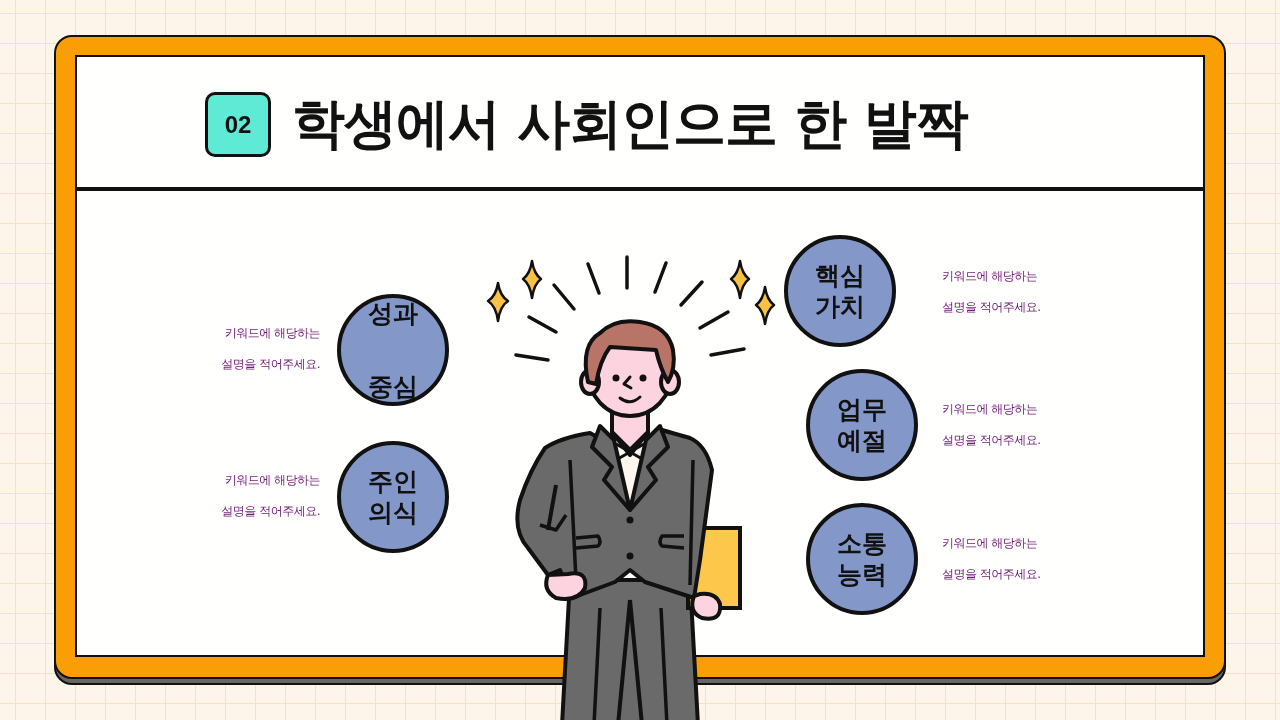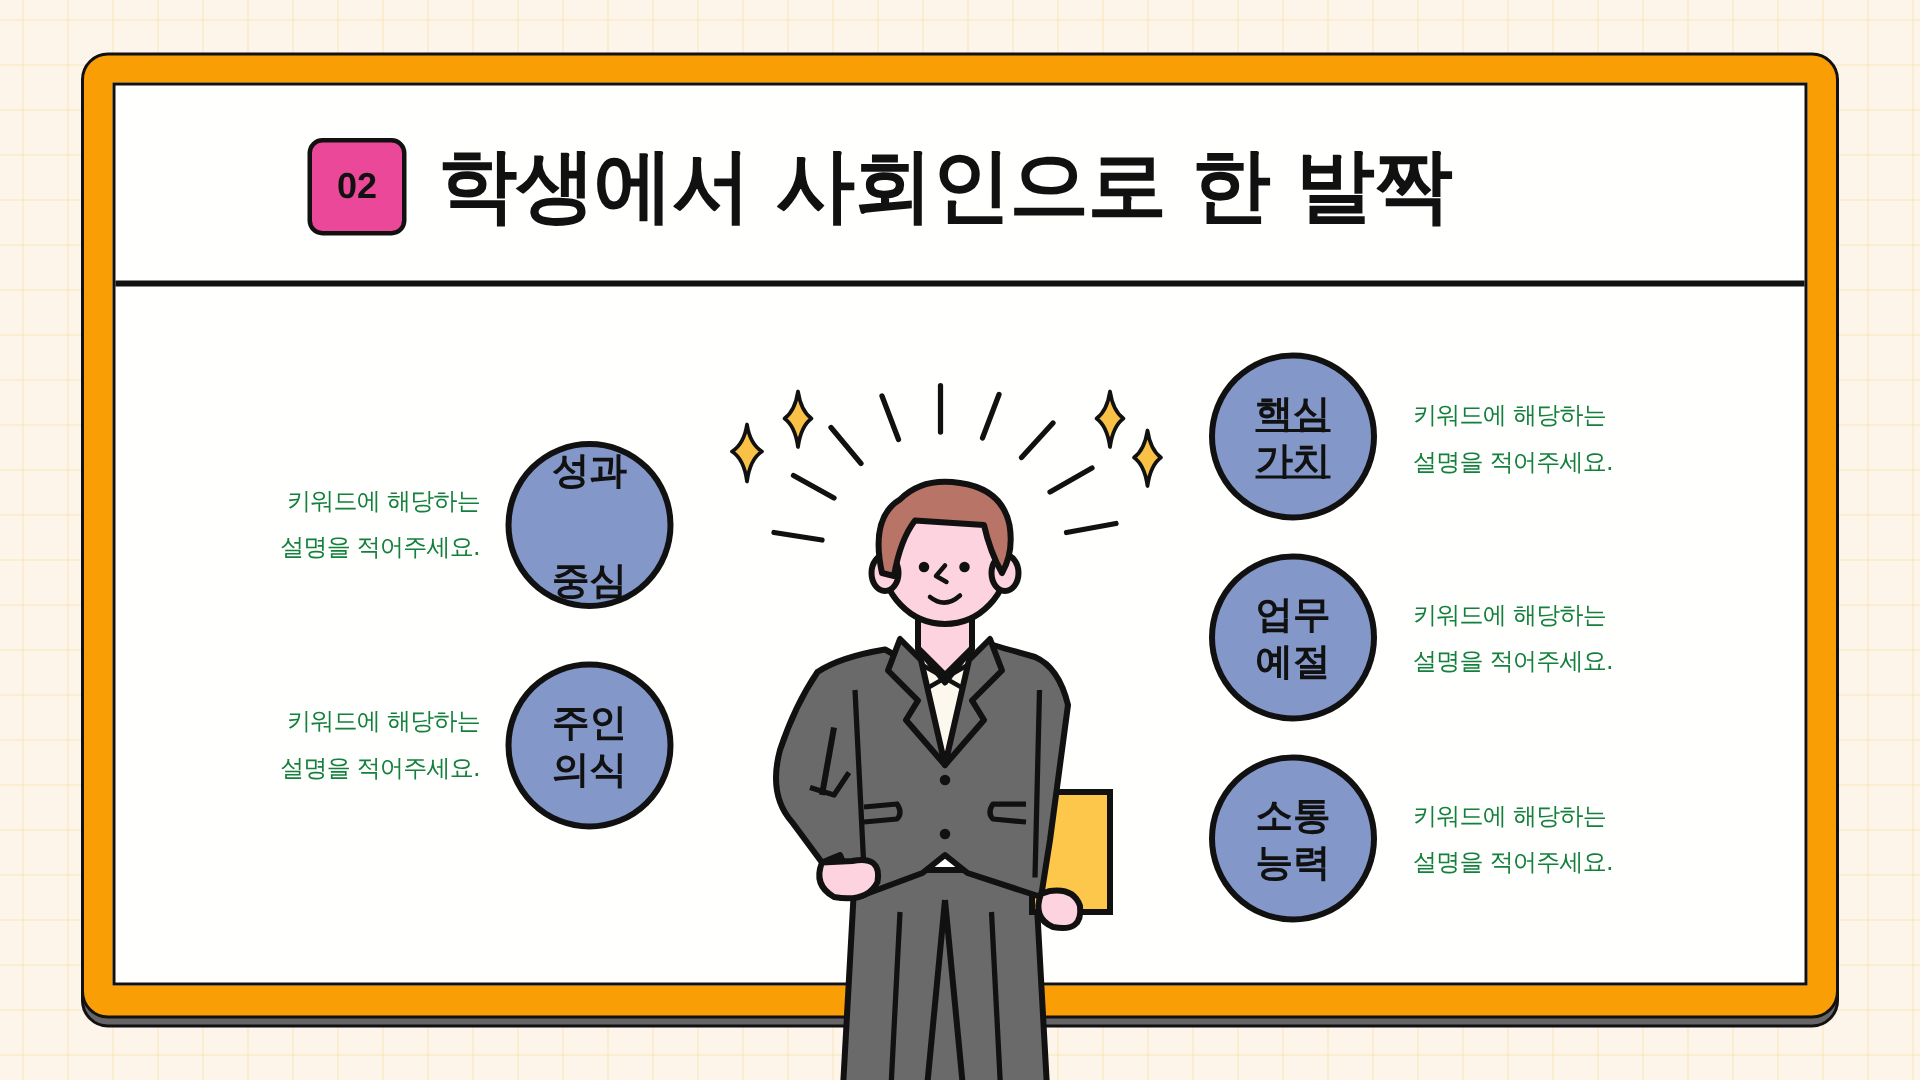--- a/index.html
+++ b/index.html
@@ -46,21 +46,21 @@
   .header-divider {
     position: absolute;
     left: 77px; top: 187px;
     width: 1126px; height: 4px;
     background: #111;
   }
   .badge {
     position: absolute;
     left: 205px; top: 92px;
     width: 66px; height: 65px;
-    background: #ec4899;
+    background: #5eead4;
     border: 3px solid #111;
     border-radius: 10px;
     box-sizing: border-box;
     display: flex; align-items: center; justify-content: center;
     font-family: "Liberation Sans", sans-serif;
     font-weight: bold;
     font-size: 24px;
     color: #111;
     letter-spacing: 0;
   }
@@ -90,23 +90,23 @@
     font-family: "DejaVu Sans", sans-serif;
     font-weight: bold;
     font-size: 25px;
     line-height: 31px;
     color: #111;
     text-align: center;
   }
   .desc {
     position: absolute;
     font-family: "DejaVu Sans", sans-serif;
-    font-size: 16px;
+    font-size: 12px;
     line-height: 31px;
-    color: #15803d;
+    color: #701a75;
     white-space: nowrap;
     letter-spacing: -0.5px;
   }
   .desc.left { text-align: right; }
   .desc.right { text-align: left; }
   .illustration {
     position: absolute;
     left: 470px; top: 240px;
     width: 320px; height: 480px;
   }
@@ -133,21 +133,21 @@
 
 <div class="desc left" style="right: 960px; top: 465px;">
   <div>키워드에 해당하는</div>
   <div>설명을 적어주세요.</div>
 </div>
 <div class="keyword" style="left: 337px; top: 441px; align-items: center;">
   <span>주인</span>
   <span>의식</span>
 </div>
 
-<div class="keyword" style="left: 806px; top: 235px; text-decoration: underline;">
+<div class="keyword" style="left: 784px; top: 235px;">
   <span>핵심</span>
   <span>가치</span>
 </div>
 <div class="desc right" style="left: 942px; top: 261px;">
   <div>키워드에 해당하는</div>
   <div>설명을 적어주세요.</div>
 </div>
 
 <div class="keyword" style="left: 806px; top: 369px;">
   <span>업무</span>

